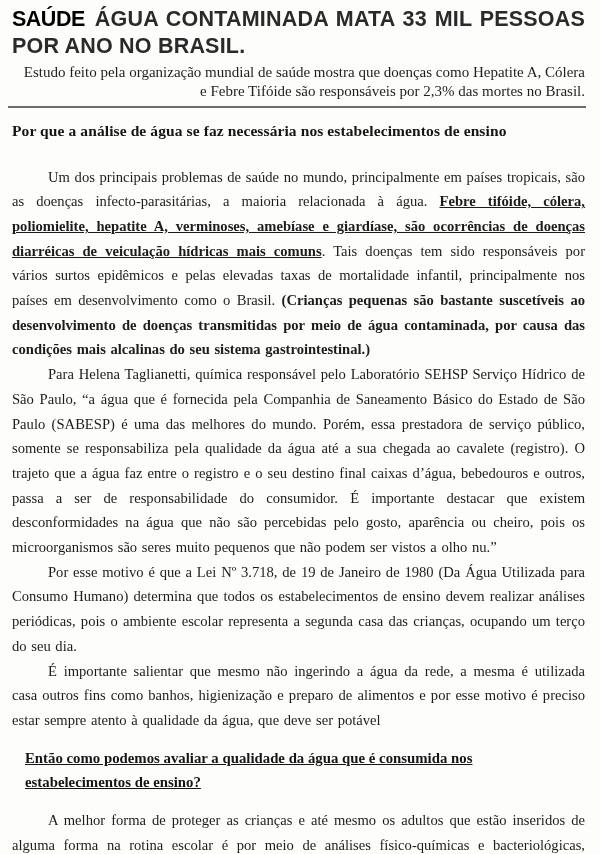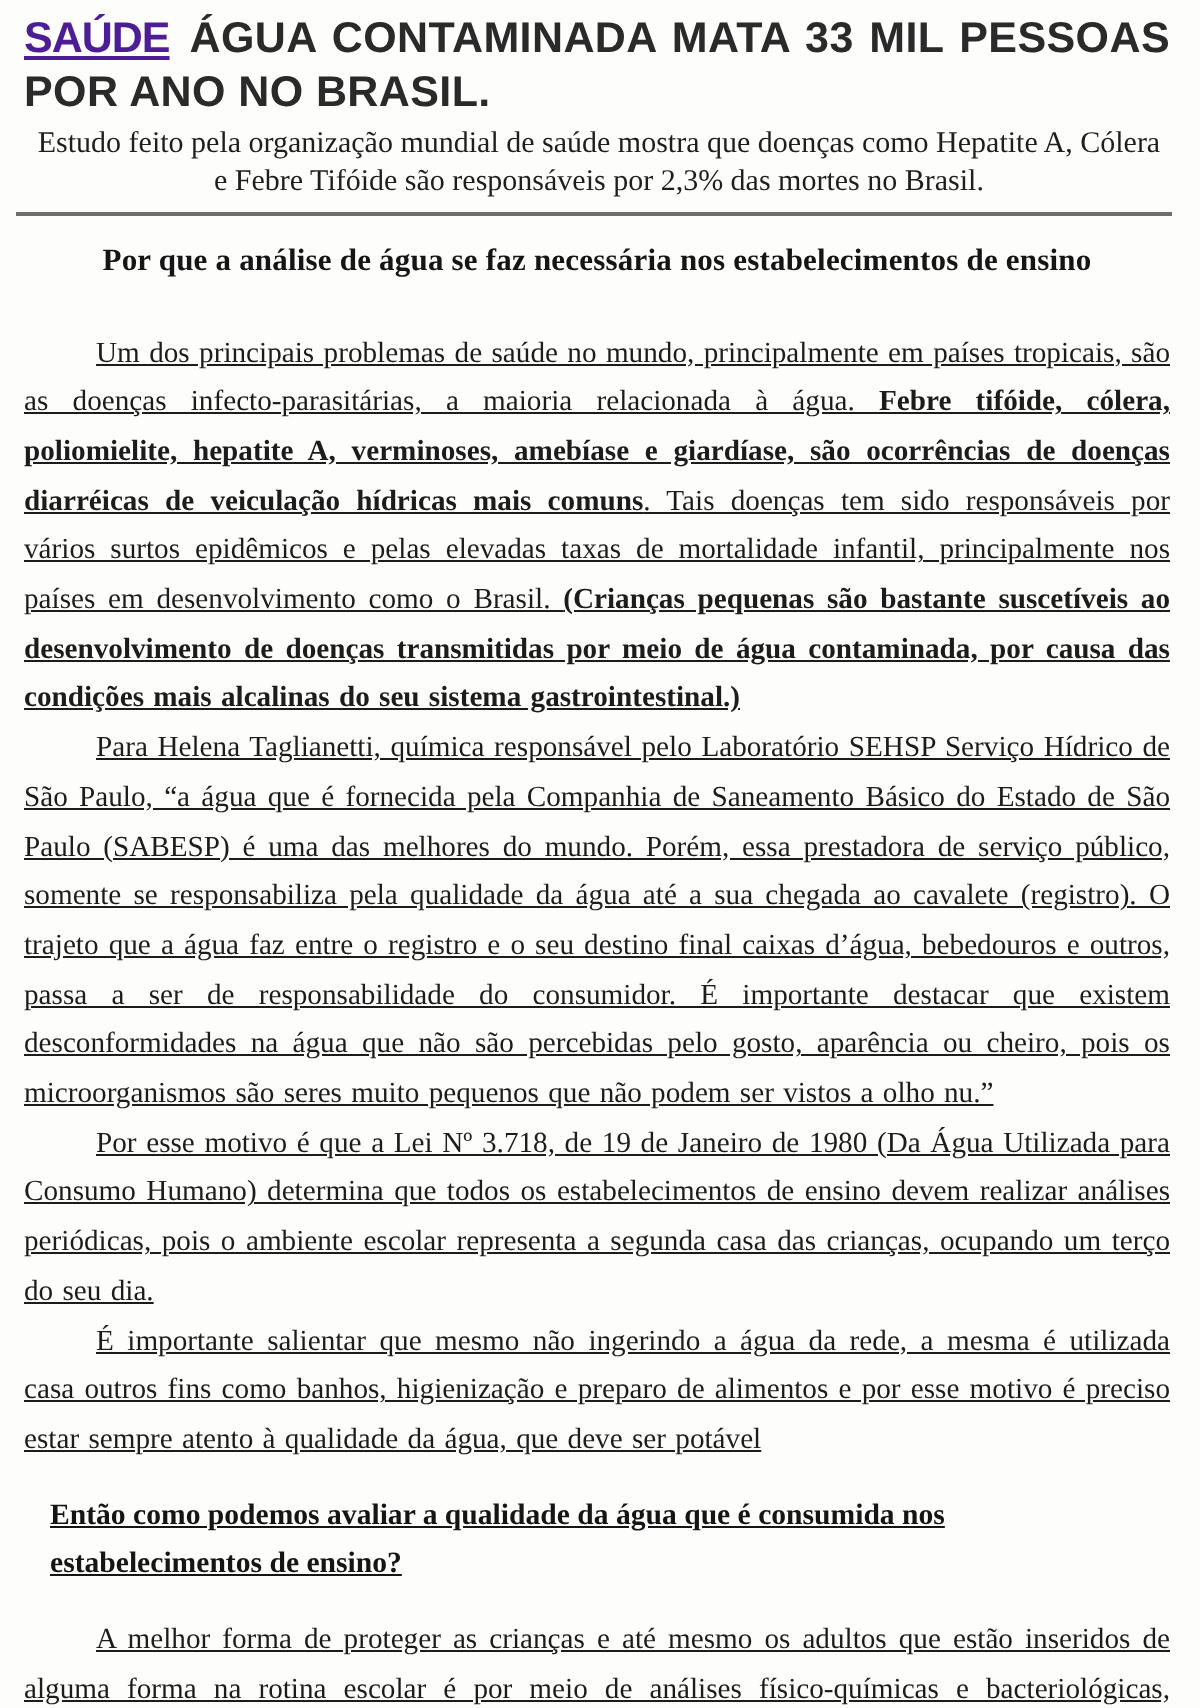--- a/index.html
+++ b/index.html
@@ -22,31 +22,30 @@
     margin: 0;
     font-family: "Liberation Sans", sans-serif;
     font-weight: bold;
     font-size: 21.5px;
     line-height: 1.25;
     color: #2a2a2a;
     text-align: justify;
     letter-spacing: 0.2px;
   }
   .kicker {
-    color: #4c1d95;
+    color: #000000;
     margin-right: 10px;
     letter-spacing: -0.5px;
-    text-decoration: underline;
   }
   .lede {
     margin: 3px 0 0 2px;
     font-size: 15px;
     line-height: 1.26;
     color: #1e1e1e;
-    text-align: center;
+    text-align: right;
   }
   .masthead-rule {
     border: none;
     border-top: 2px solid #6e6e6e;
     margin: 5px 0 0 -4px;
     width: 578px;
   }
   
   .title {
     margin: 16px 0 0 0;
@@ -61,37 +60,35 @@
   .title-inner {
     display: inline-block;
     transform: scaleX(0.76);
     transform-origin: center;
     letter-spacing: 0px;
   }
   .subtitle {
     margin: 14px 0 0 0;
     font-size: 15.5px;
     font-weight: bold;
-    text-align: center;
     color: #151515;
     letter-spacing: 0.1px;
   }
   
   .article-body {
     margin-top: 25px;
   }
   .body-p {
     margin: 0;
     font-size: 14.6px;
     line-height: 24.7px;
     text-align: justify;
     text-indent: 36px;
     color: #1c1c1c;
     word-spacing: 1px;
-    text-decoration: underline;
   }
   .question {
     margin: 13px;
     font-size: 14.8px;
     line-height: 24.7px;
     font-weight: bold;
     text-decoration: underline;
     text-indent: 0;
     text-align: left;
     color: #151515;

